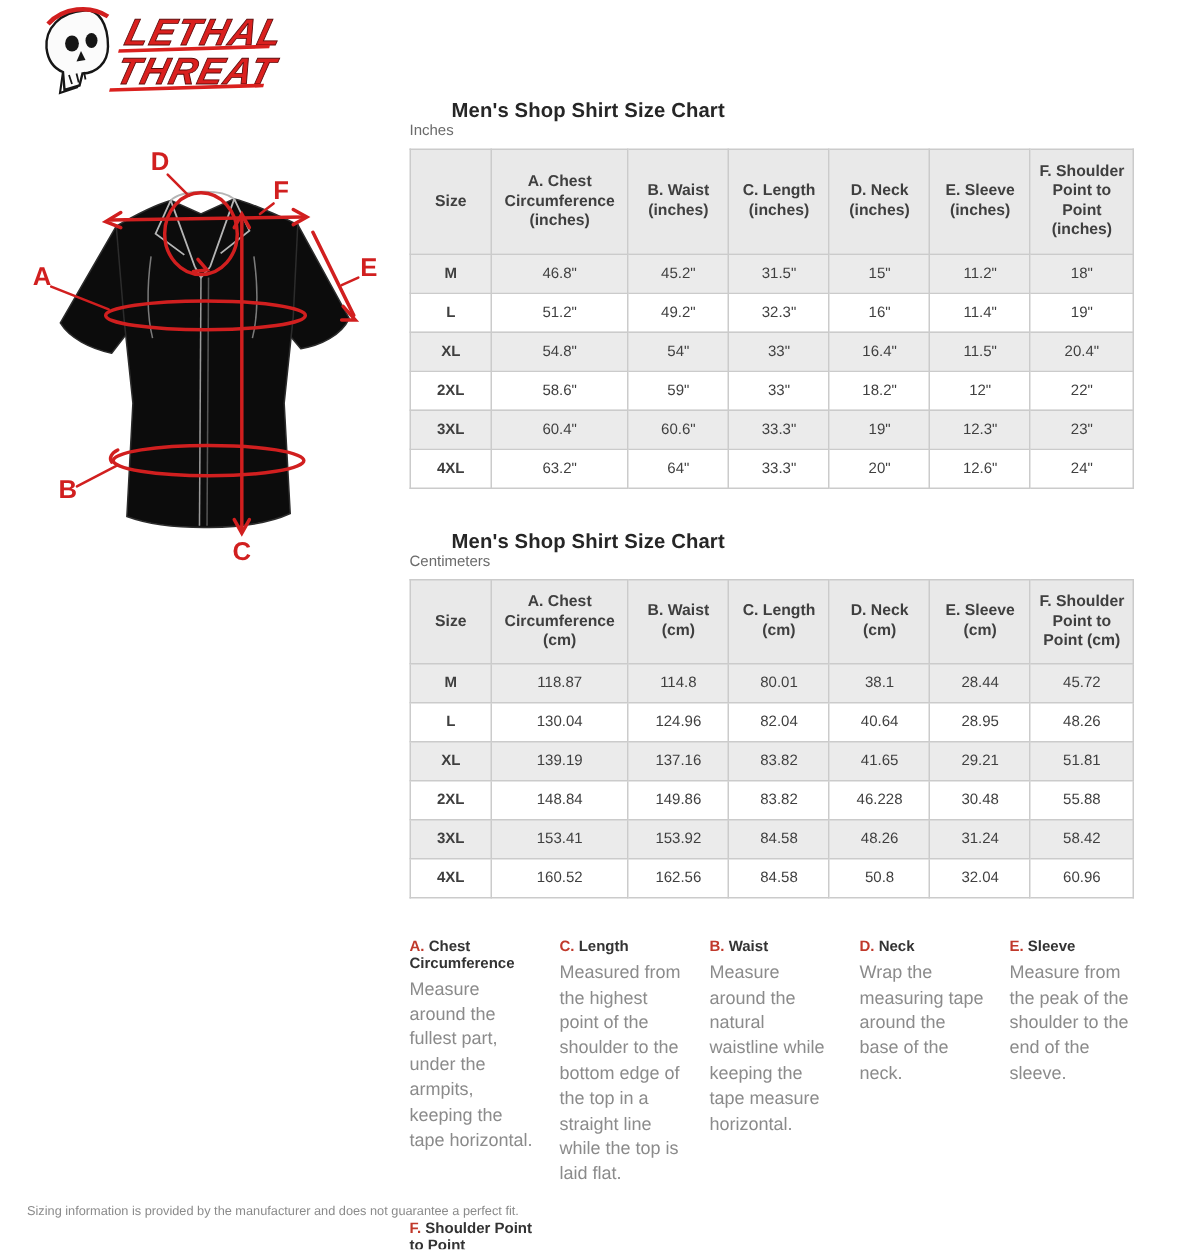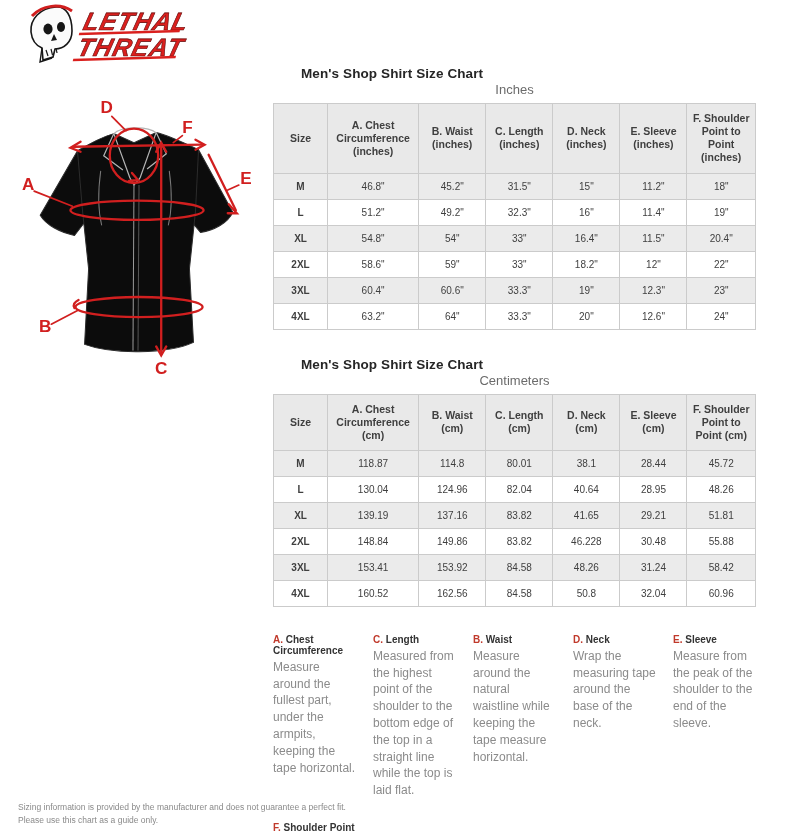--- a/index.html
+++ b/index.html
@@ -9,21 +9,21 @@
 
   
   .logo { position:absolute; left:22px; top:4px; width:215px; height:62px; }
 
   
   .diagram { position:absolute; left:16px; top:92px; width:240px; height:295px; }
 
   
   main { position:absolute; left:273px; top:66px; width:483px; }
   .section-title { font-size:13.5px; font-weight:bold; color:#262626; letter-spacing:.1px;padding-left:28px; }
-  .section-subtitle { font-size:13px; color:#6b6b6b; margin-top:1px;text-align:center; }
+  .section-subtitle { font-size:10px; color:#6b6b6b; margin-top:1px; }
 
   table { border-collapse:collapse; width:100%; margin-top:6px; table-layout:fixed; }
   th, td { border:1px solid #cbcbcb; text-align:center; vertical-align:middle;
            font-size:10px; color:#3f3f3f; padding:7px 3px; }
   thead th { background:#e9e9e9; font-weight:bold; font-size:10.5px; line-height:1.25; padding:8px 3px; }
   tbody tr:nth-child(odd)  { background:#ebebeb; }
   tbody tr:nth-child(even) { background:#ffffff; }
   tbody th { font-weight:bold; }
   col.c-size   { width:11.2%; }
   col.c-chest  { width:18.9%; }
@@ -323,16 +323,15 @@
           <div class="measure-item">
             <div class="mi-head"><span class="mi-letter">F. </span><span class="mi-name">Shoulder Point to Point</span></div>
           </div>
         </div>
     </section>
 
   </main>
 
   <footer>
     <div>Sizing information is provided by the manufacturer and does not guarantee a perfect fit.</div>
-    <div>Please use this chart as a guide only.</div>
   </footer>
 
 </div>
 
 </body></html>

